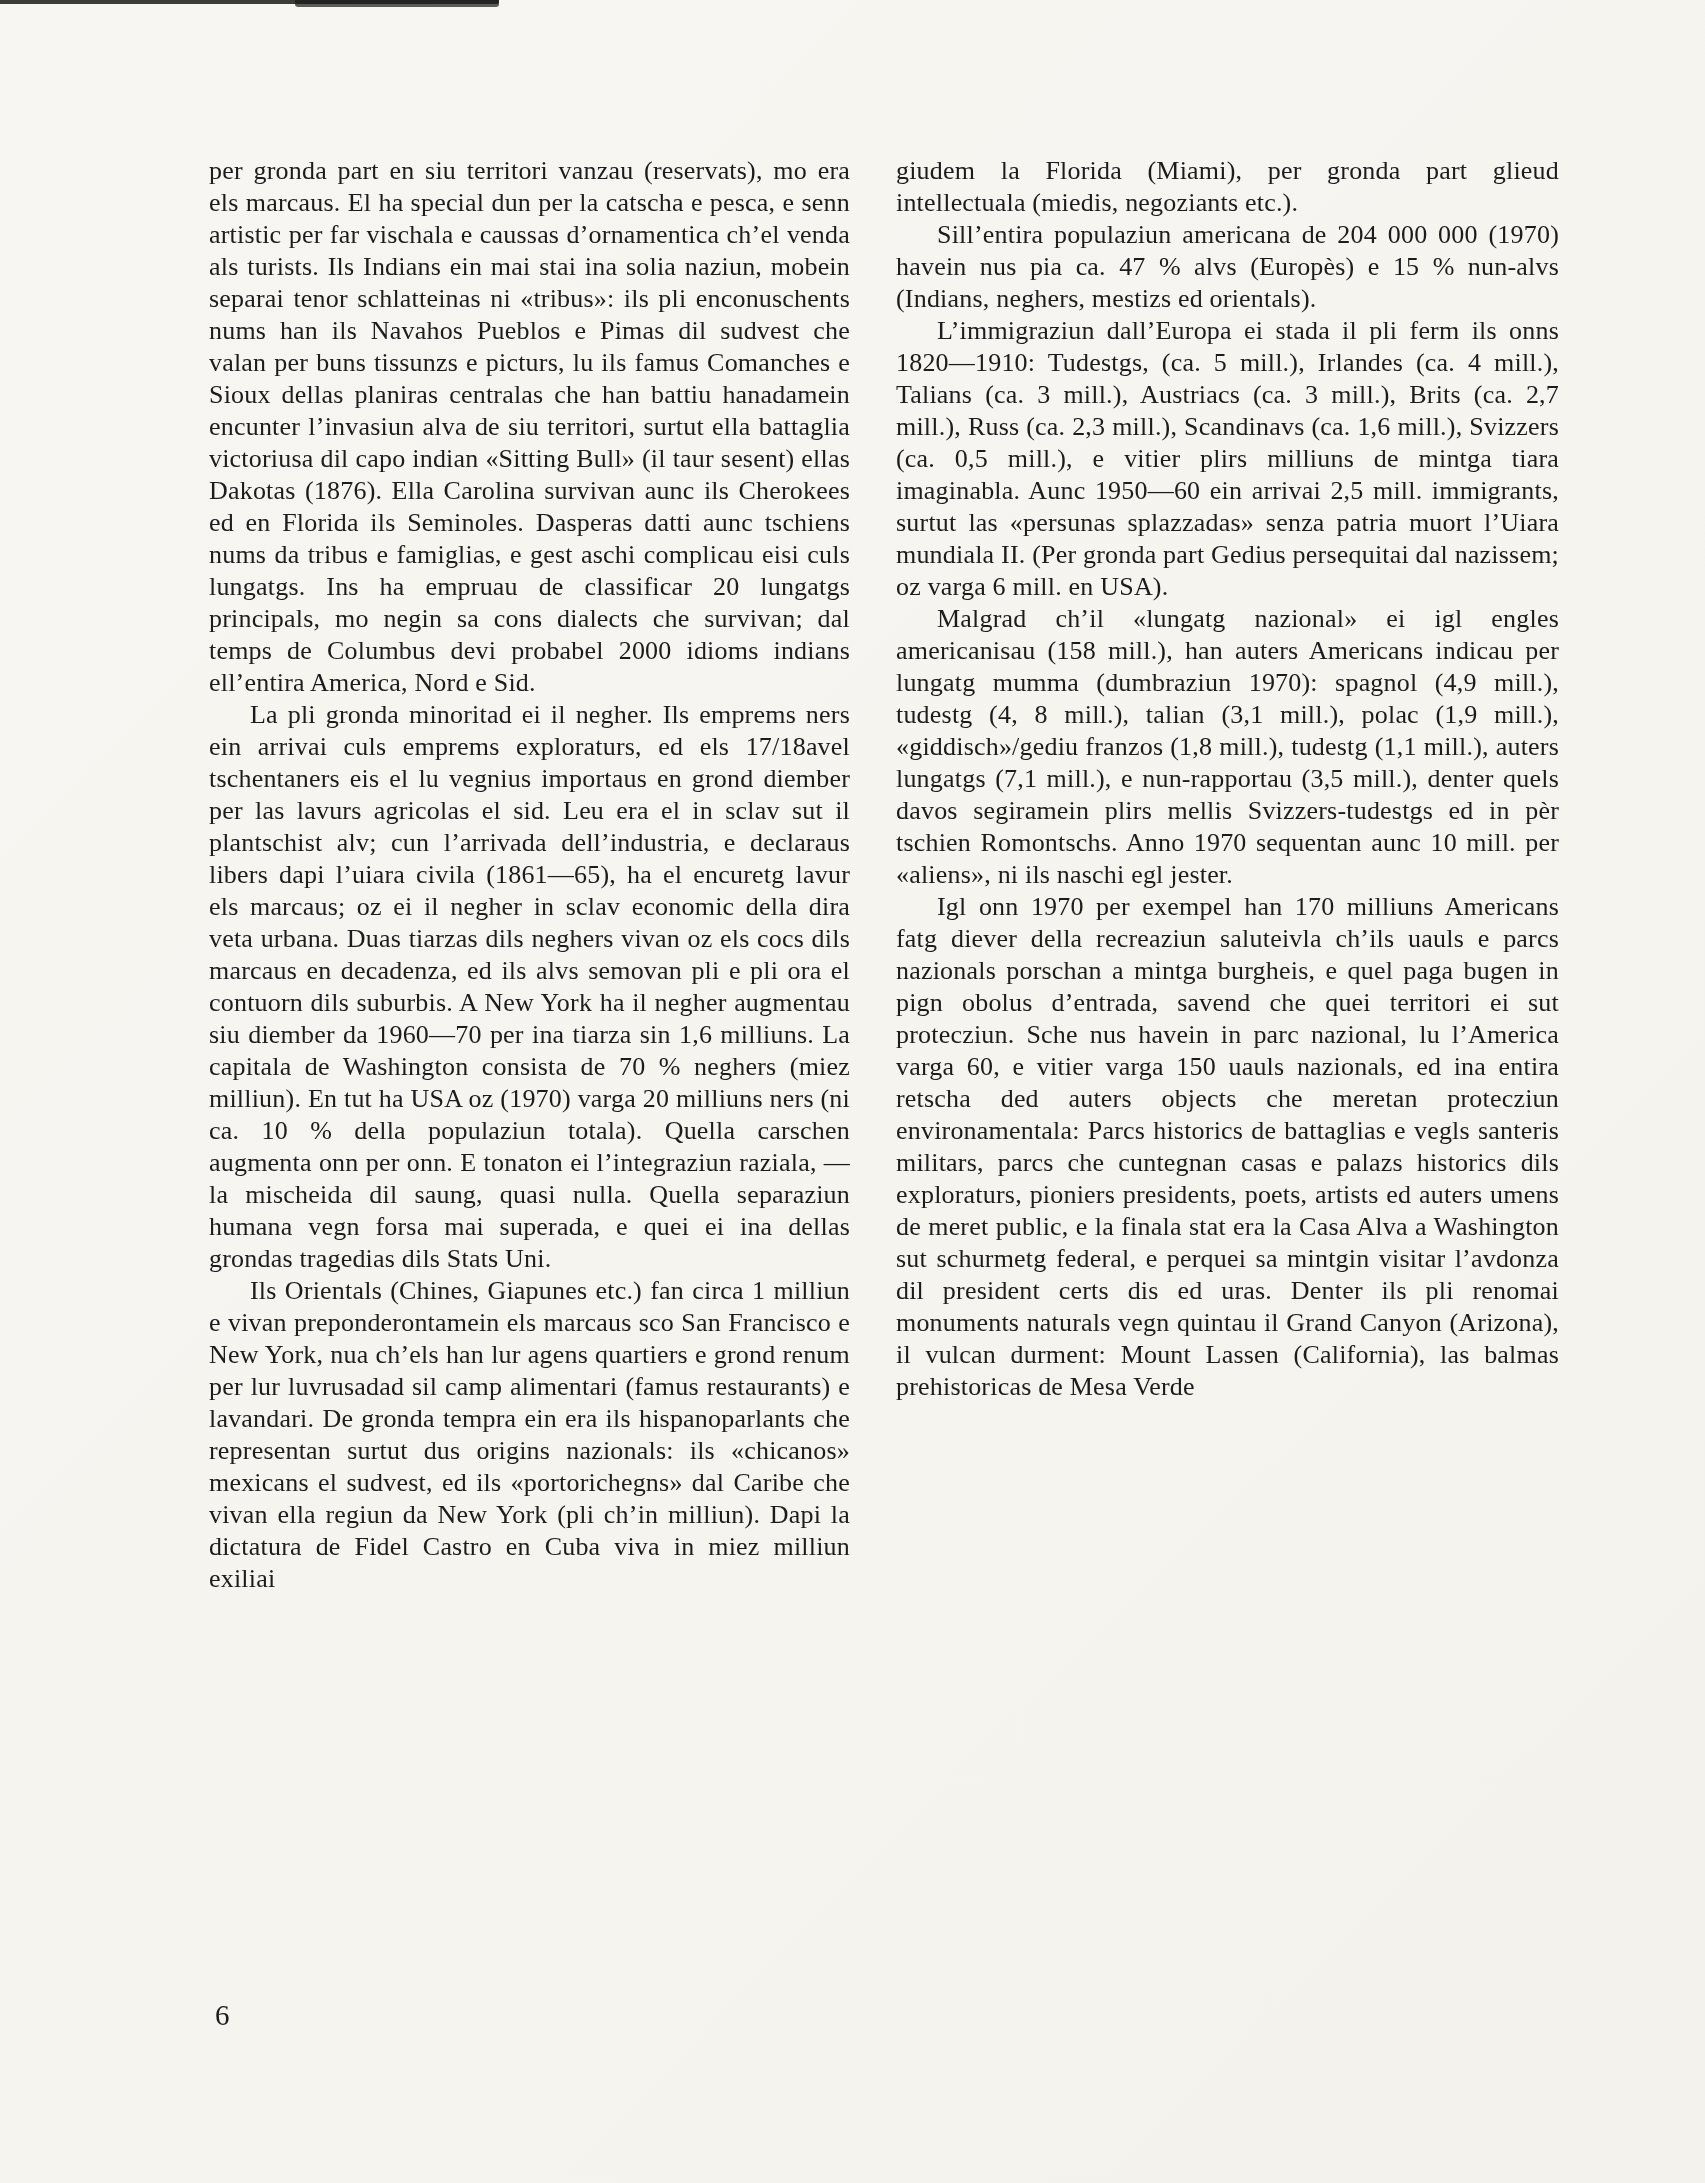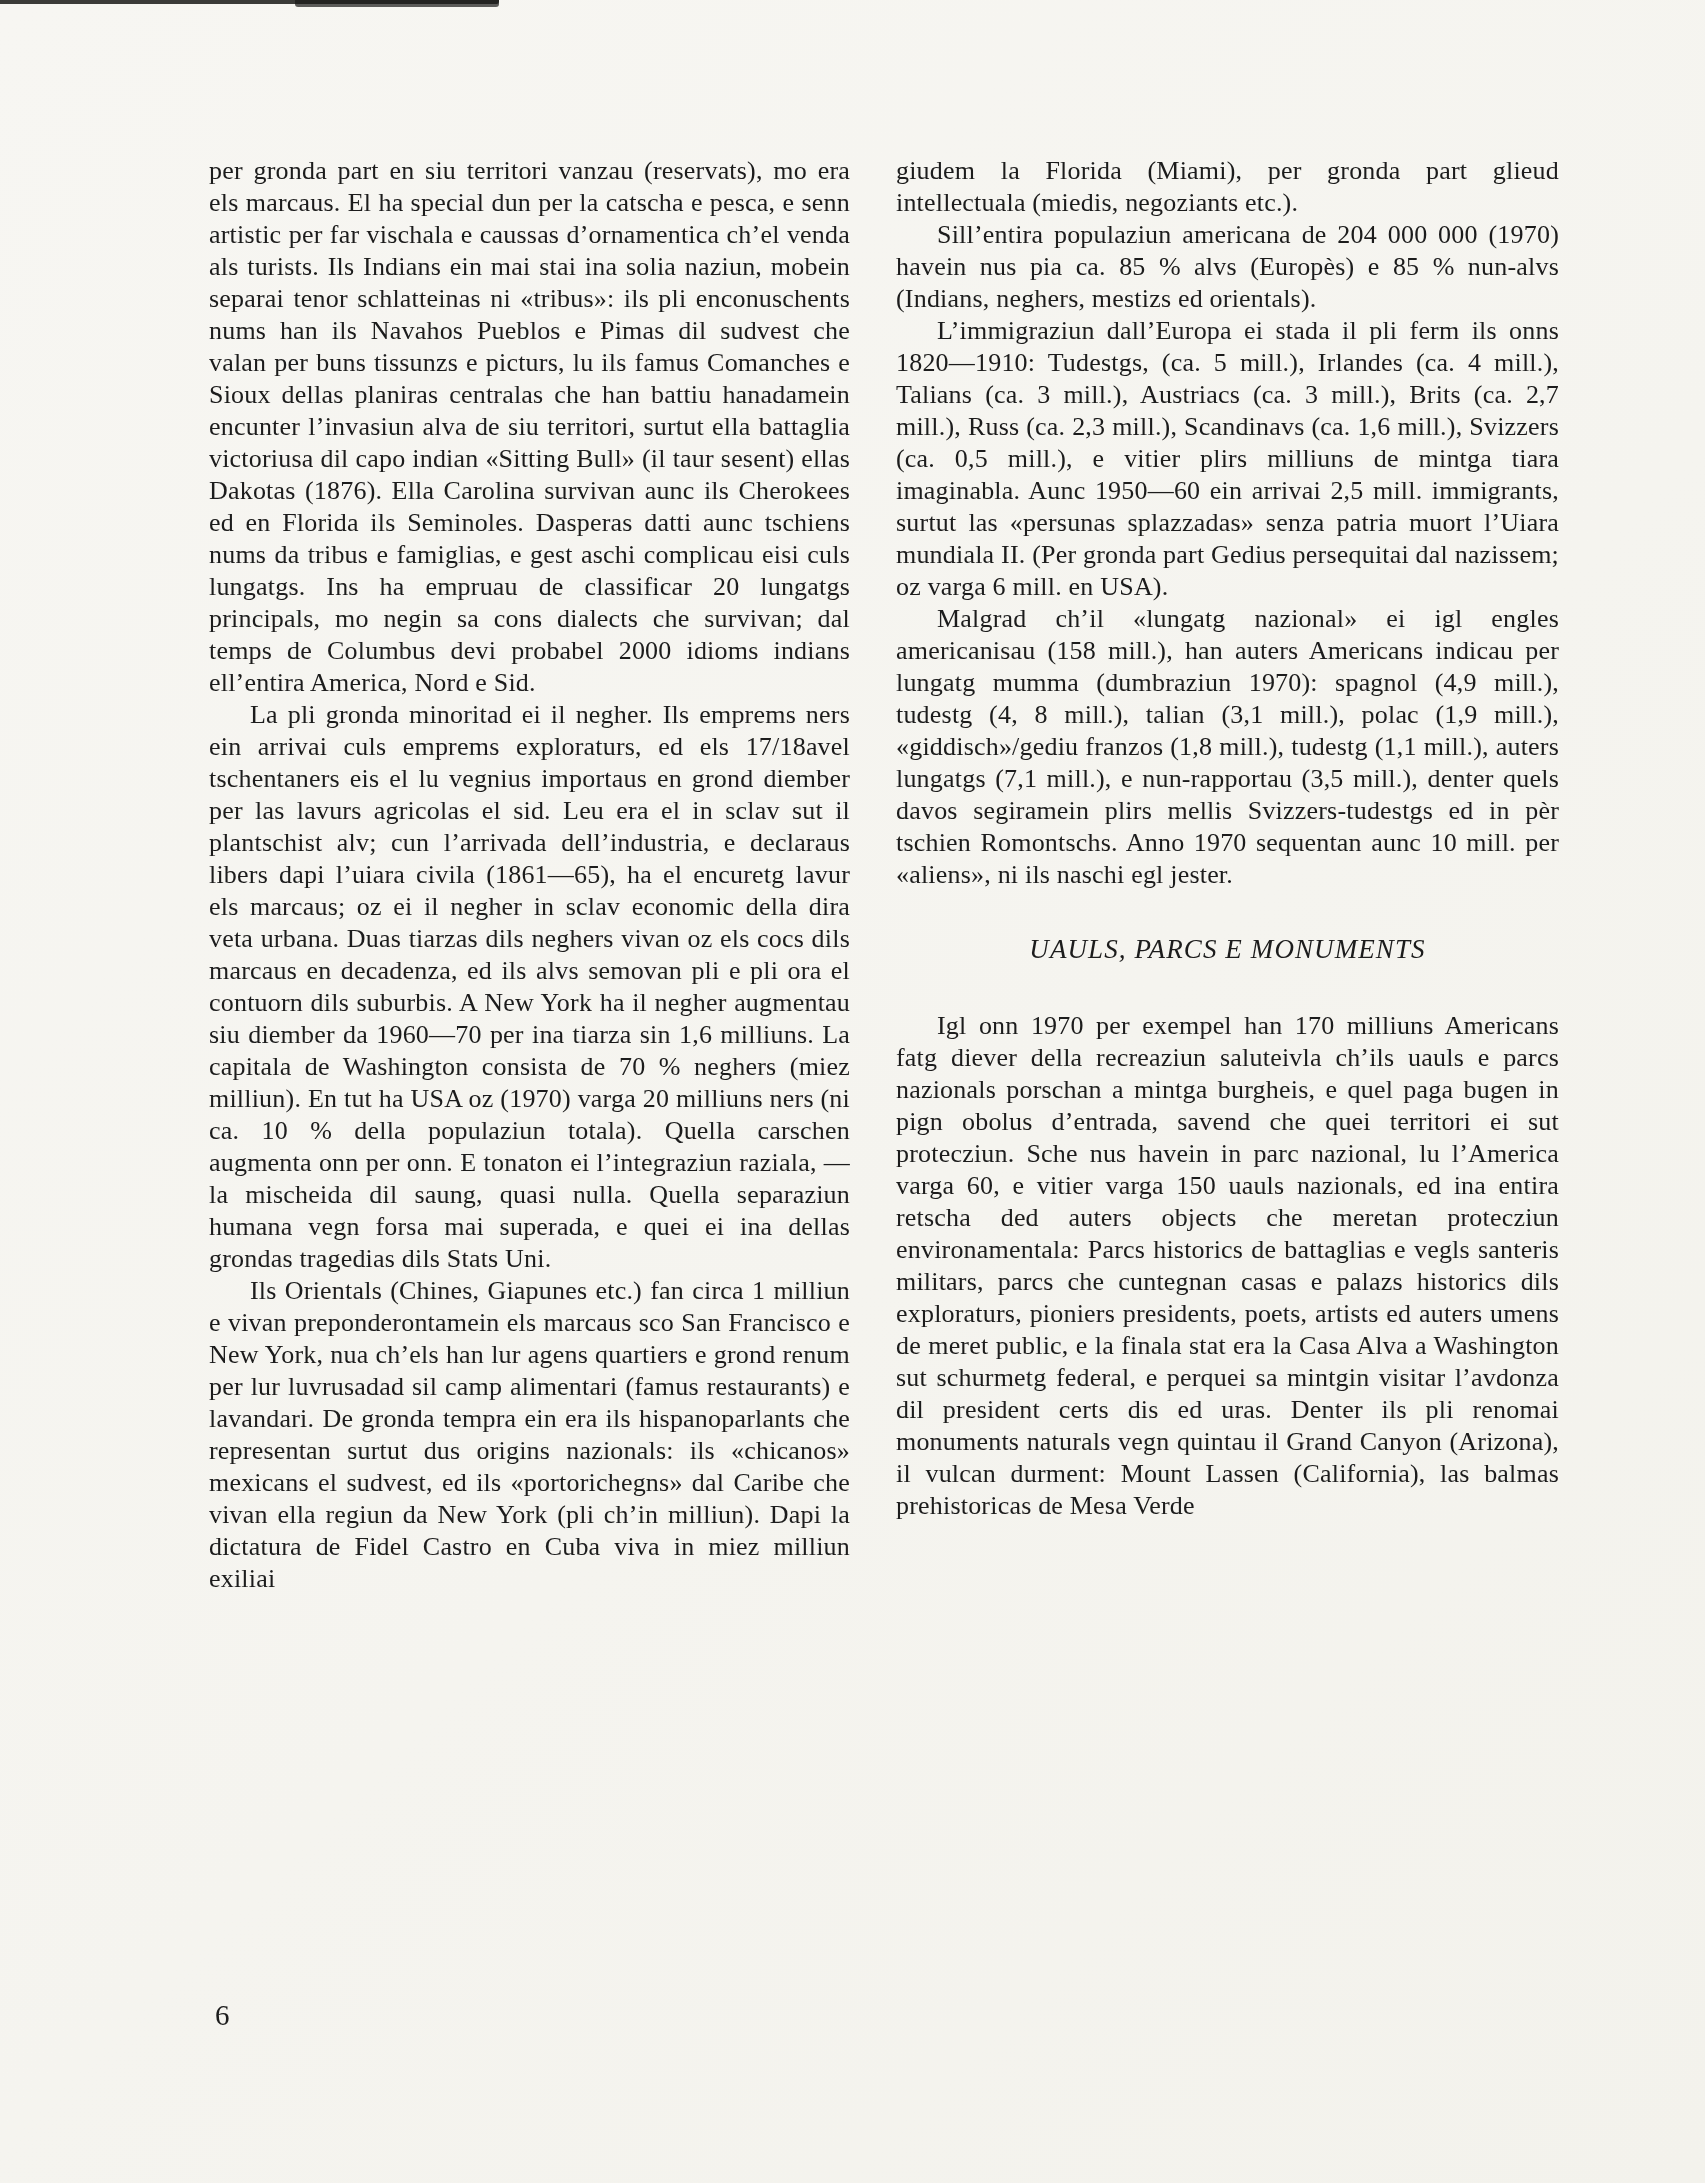--- a/index.html
+++ b/index.html
@@ -64,23 +64,22 @@
   <div class="scan-edge e2"></div>
 
   <div class="col col-left">
     <p>per gronda part en siu territori vanzau (reservats), mo era els marcaus. El ha special dun per la catscha e pesca, e senn artistic per far vischala e caussas d’ornamentica ch’el venda als turists. Ils Indians ein mai stai ina solia naziun, mobein separai tenor schlatteinas ni «tribus»: ils pli enconuschents nums han ils Navahos Pueblos e Pimas dil sudvest che valan per buns tissunzs e picturs, lu ils famus Comanches e Sioux dellas planiras centralas che han battiu hanadamein encunter l’invasiun alva de siu territori, surtut ella battaglia victoriusa dil capo indian «Sitting Bull» (il taur sesent) ellas Dakotas (1876). Ella Carolina survivan aunc ils Cherokees ed en Florida ils Seminoles. Dasperas datti aunc tschiens nums da tribus e famiglias, e gest aschi complicau eisi culs lungatgs. Ins ha empruau de classificar 20 lungatgs principals, mo negin sa cons dialects che survivan; dal temps de Columbus devi probabel 2000 idioms indians ell’entira America, Nord e Sid.</p>
     <p class="indent">La pli gronda minoritad ei il negher. Ils emprems ners ein arrivai culs emprems exploraturs, ed els 17/18avel tschentaners eis el lu vegnius importaus en grond diember per las lavurs agricolas el sid. Leu era el in sclav sut il plantschist alv; cun l’arrivada dell’industria, e declaraus libers dapi l’uiara civila (1861—65), ha el encuretg lavur els marcaus; oz ei il negher in sclav economic della dira veta urbana. Duas tiarzas dils neghers vivan oz els cocs dils marcaus en decadenza, ed ils alvs semovan pli e pli ora el contuorn dils suburbis. A New York ha il negher augmentau siu diember da 1960—70 per ina tiarza sin 1,6 milliuns. La capitala de Washington consista de 70 % neghers (miez milliun). En tut ha USA oz (1970) varga 20 milliuns ners (ni ca. 10 % della populaziun totala). Quella carschen augmenta onn per onn. E tonaton ei l’integraziun raziala, — la mischeida dil saung, quasi nulla. Quella separaziun humana vegn forsa mai superada, e quei ei ina dellas grondas tragedias dils Stats Uni.</p>
     <p class="indent">Ils Orientals (Chines, Giapunes etc.) fan circa 1 milliun e vivan preponderontamein els marcaus sco San Francisco e New York, nua ch’els han lur agens quartiers e grond renum per lur luvrusadad sil camp alimentari (famus restaurants) e lavandari. De gronda tempra ein era ils hispanoparlants che representan surtut dus origins nazionals: ils «chicanos» mexicans el sudvest, ed ils «portorichegns» dal Caribe che vivan ella regiun da New York (pli ch’in milliun). Dapi la dictatura de Fidel Castro en Cuba viva in miez milliun exiliai</p>
   </div>
 
   <div class="col col-right">
     <p>giudem la Florida (Miami), per gronda part glieud intellectuala (miedis, negoziants etc.).</p>
-    <p class="indent">Sill’entira populaziun americana de 204 000 000 (1970) havein nus pia ca. 85 % alvs (Europès) e 85 % nun-alvs (Indians, neghers, mestizs ed orientals).</p>
+    <p class="indent">Sill’entira populaziun americana de 204 000 000 (1970) havein nus pia ca. 47 % alvs (Europès) e 15 % nun-alvs (Indians, neghers, mestizs ed orientals).</p>
     <p class="indent">L’immigraziun dall’Europa ei stada il pli ferm ils onns 1820—1910: Tudestgs, (ca. 5 mill.), Irlandes (ca. 4 mill.), Talians (ca. 3 mill.), Austriacs (ca. 3 mill.), Brits (ca. 2,7 mill.), Russ (ca. 2,3 mill.), Scandinavs (ca. 1,6 mill.), Svizzers (ca. 0,5 mill.), e vitier plirs milliuns de mintga tiara imaginabla. Aunc 1950—60 ein arrivai 2,5 mill. immigrants, surtut las «persunas splazzadas» senza patria muort l’Uiara mundiala II. (Per gronda part Gedius persequitai dal nazissem; oz varga 6 mill. en USA).</p>
     <p class="indent">Malgrad ch’il «lungatg nazional» ei igl engles americanisau (158 mill.), han auters Americans indicau per lungatg mumma (dumbraziun 1970): spagnol (4,9 mill.), tudestg (4, 8 mill.), talian (3,1 mill.), polac (1,9 mill.), «giddisch»/gediu franzos (1,8 mill.), tudestg (1,1 mill.), auters lungatgs (7,1 mill.), e nun-rapportau (3,5 mill.), denter quels davos segiramein plirs mellis Svizzers-tudestgs ed in pèr tschien Romontschs. Anno 1970 sequentan aunc 10 mill. per «aliens», ni ils naschi egl jester.</p>
-    <h2 class="section-heading">UAULS, PARCS E MONUMENTS</h2>
     <p class="indent">Igl onn 1970 per exempel han 170 milliuns Americans fatg diever della recreaziun saluteivla ch’ils uauls e parcs nazionals porschan a mintga burgheis, e quel paga bugen in pign obolus d’entrada, savend che quei territori ei sut protecziun. Sche nus havein in parc nazional, lu l’America varga 60, e vitier varga 150 uauls nazionals, ed ina entira retscha ded auters objects che meretan protecziun environamentala: Parcs historics de battaglias e vegls santeris militars, parcs che cuntegnan casas e palazs historics dils exploraturs, pioniers presidents, poets, artists ed auters umens de meret public, e la finala stat era la Casa Alva a Washington sut schurmetg federal, e perquei sa mintgin visitar l’avdonza dil president certs dis ed uras. Denter ils pli renomai monuments naturals vegn quintau il Grand Canyon (Arizona), il vulcan durment: Mount Lassen (California), las balmas prehistoricas de Mesa Verde</p>
   </div>
 
   <div class="page-number">6</div>
 
 </div>
 
 
 </body></html>

